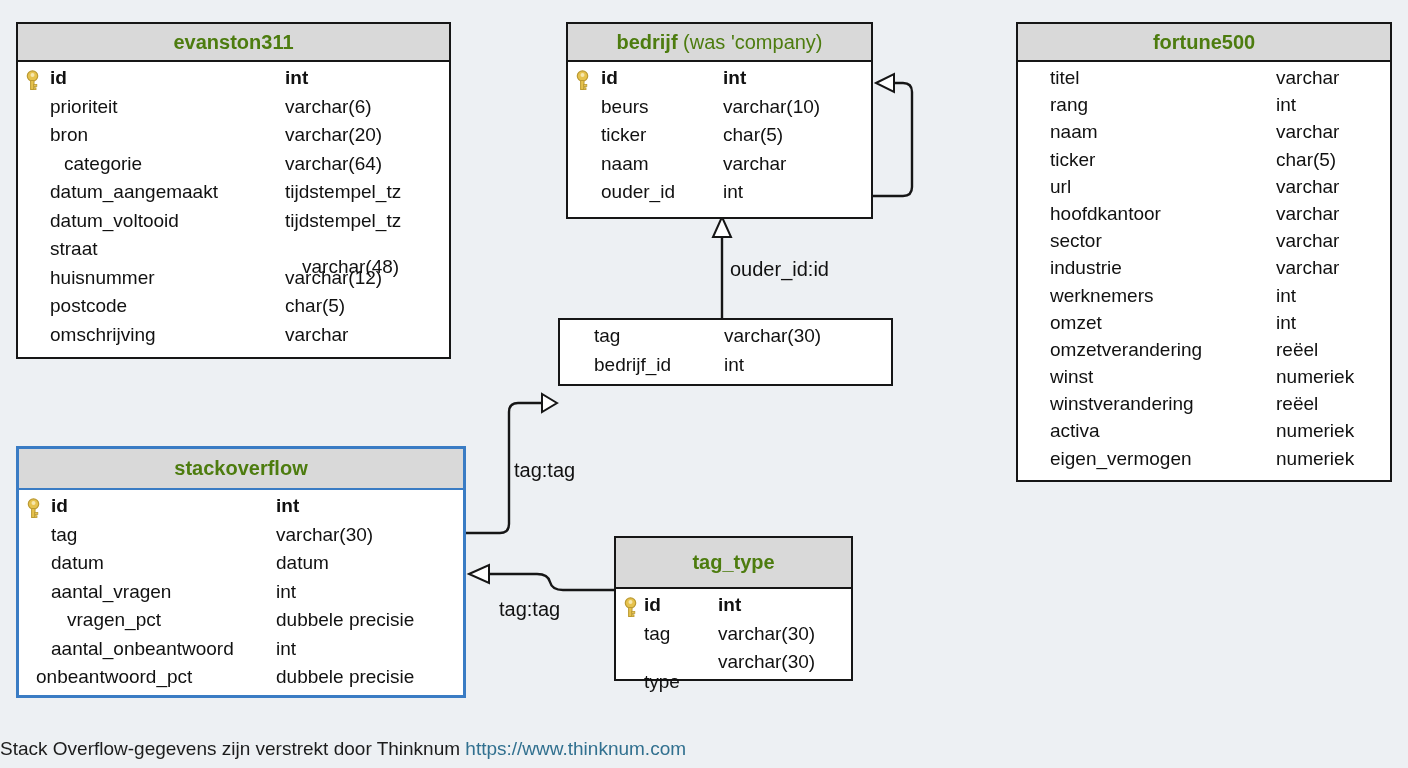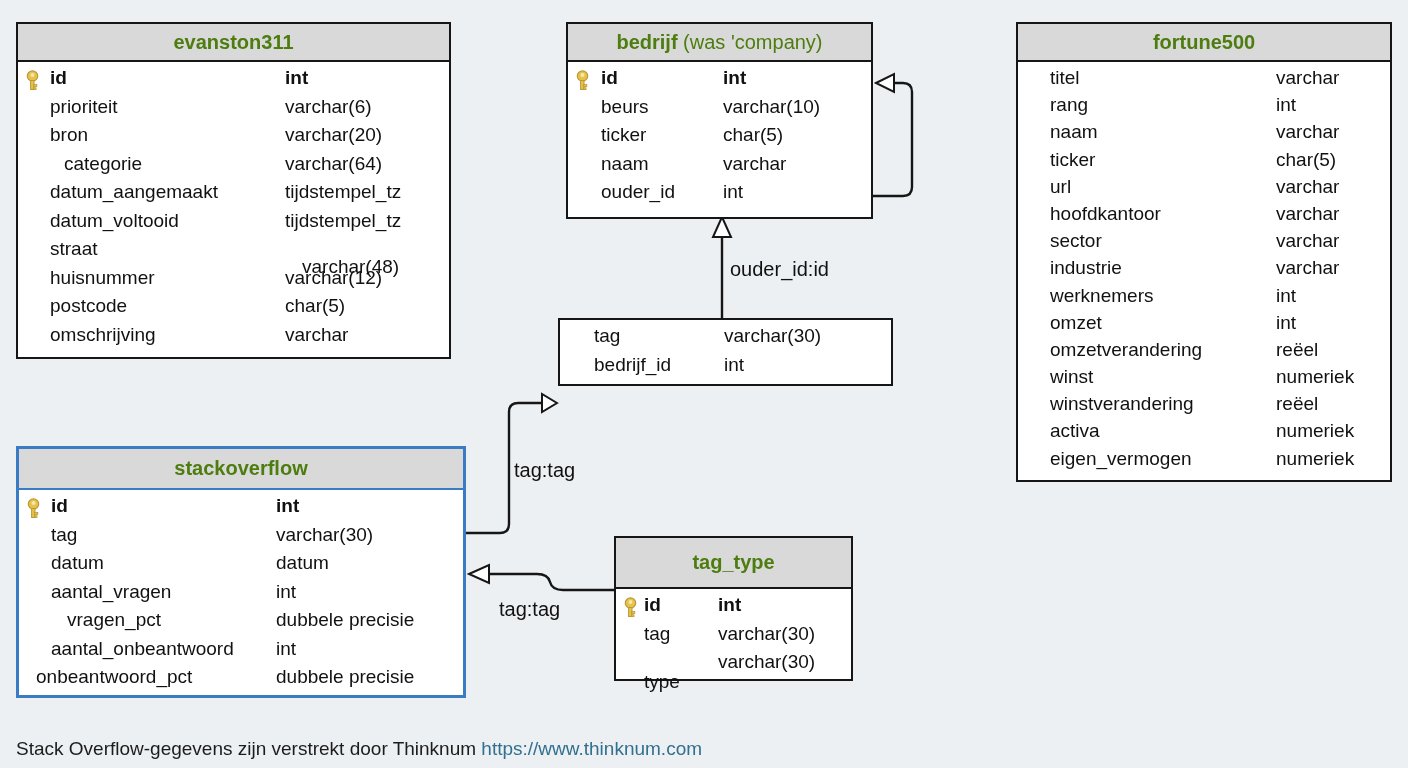--- a/index.html
+++ b/index.html
@@ -25,21 +25,21 @@
   .tbl-row{ position:relative; }
   .field-name,.field-type{
     position:absolute; top:0; font-size:19px; color:#111; white-space:pre;
   }
   .bold{ font-weight:bold;text-align:center; }
   .key-icon{ position:absolute; top:3px; }
   .conn-label{
     position:absolute; z-index:3; font-size:20px; color:#111; white-space:pre;
   }
   #footer{
-    position:absolute; left:16px; top:738px; z-index:3;
+    position:absolute; left:0; top:738px; z-index:3;
     font-size:19px; color:#1c1c1c; white-space:pre;
   }
   #footer a{ color:#31708f; text-decoration:none; }
 </style>
 </head>
 <body>
 
 <div id="canvas">
 
   <svg id="connector-layer" width="1408" height="768" viewBox="0 0 1408 768">

